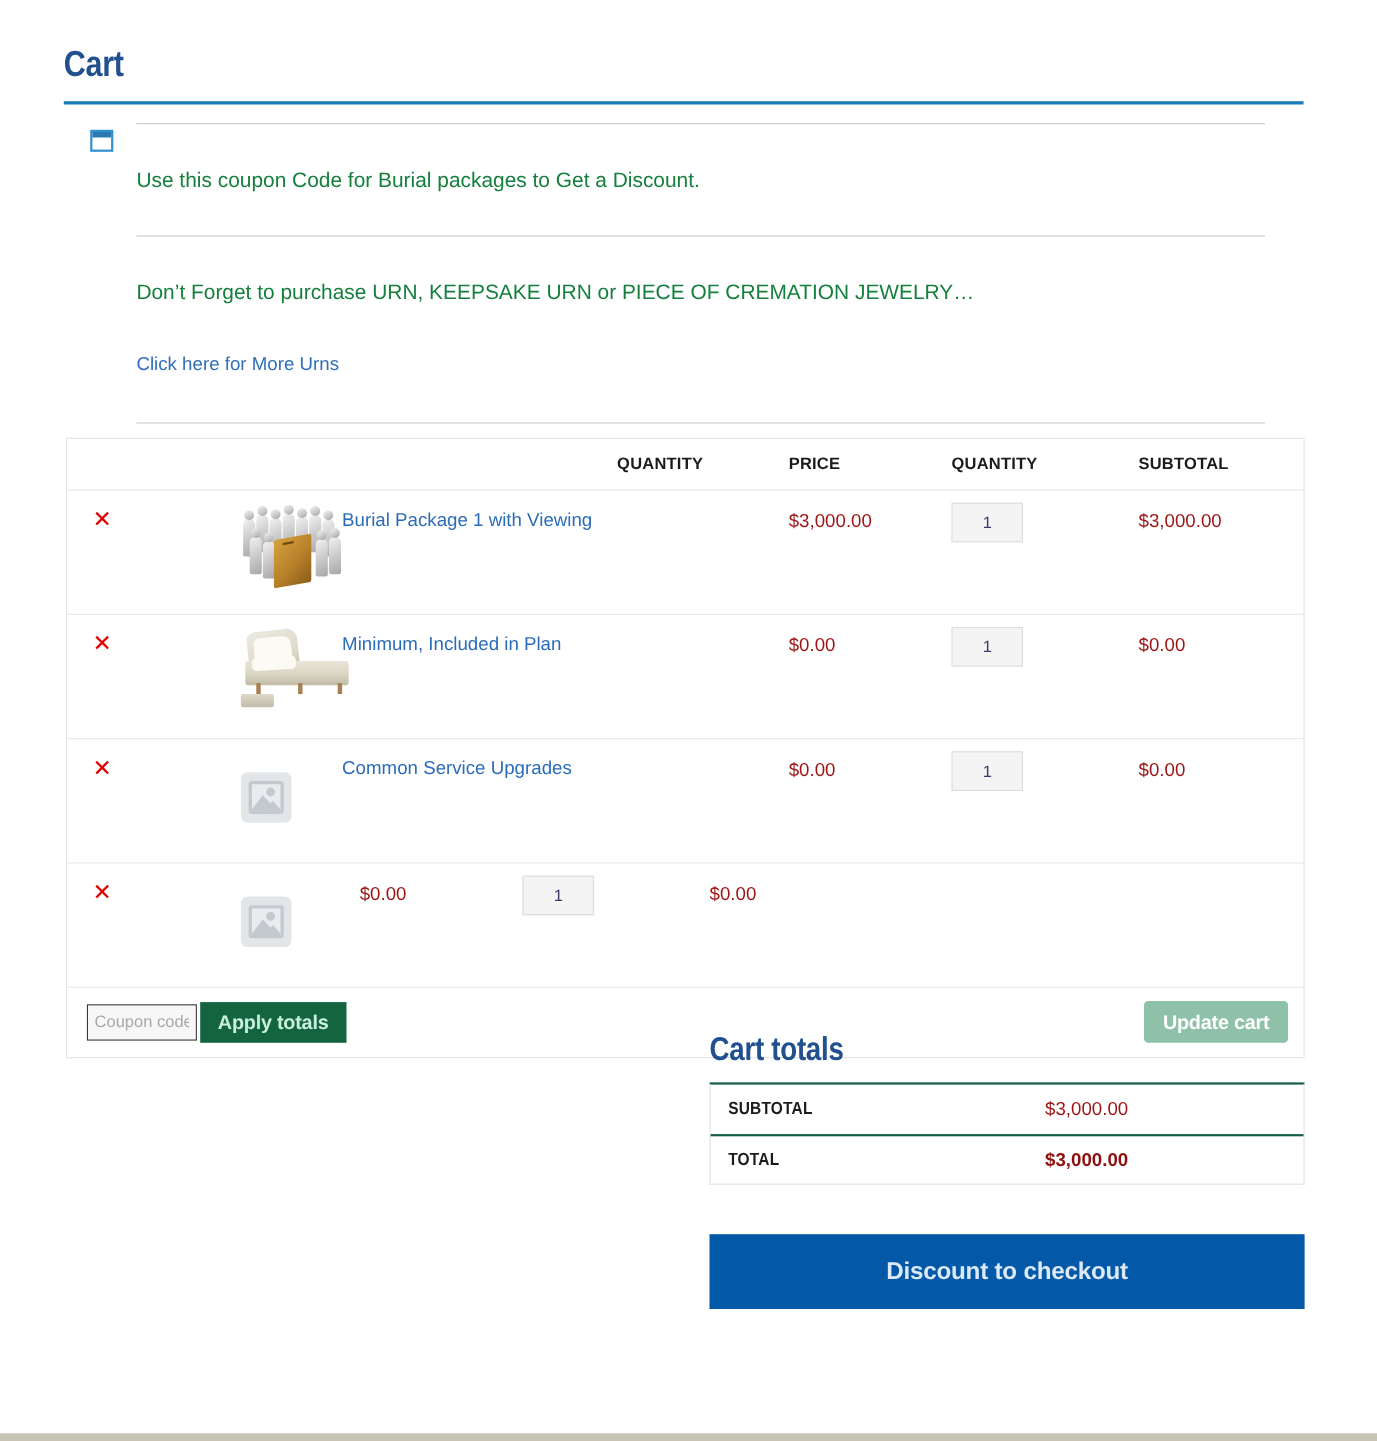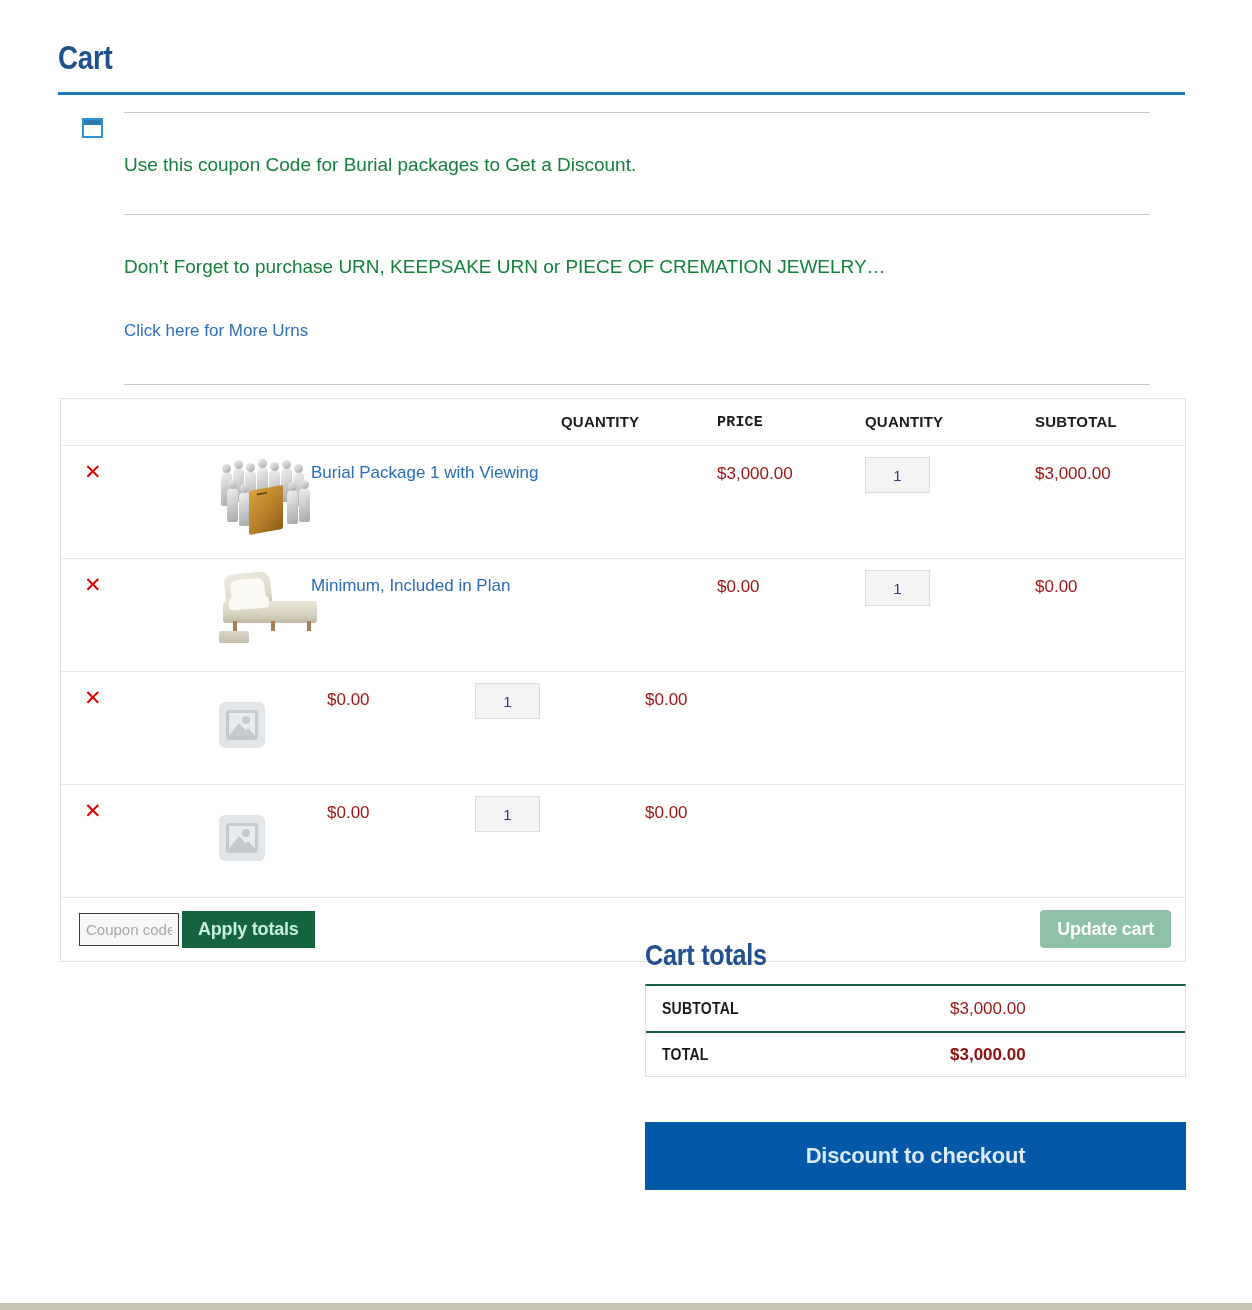--- a/index.html
+++ b/index.html
@@ -120,21 +120,21 @@
     font-size: 15px;
     font-weight: bold;
     color: #1b1b1b;
     letter-spacing: 0.2px;
     transform: scaleX(0.86);
     transform-origin: left center;
     white-space: nowrap;
   }
   .head-row .c-remove, .head-row .c-thumb { }
   .head-row .c-name  { padding-left: 252px; }
-  .head-row .c-price { padding-left: 18px; font-family: Liberation Mono, monospace; }
+  .head-row .c-price { padding-left: 18px; }
   .head-row .c-qty   { padding-left: 18px; }
   .head-row .c-sub   { padding-left: 16px; }
 
   .item-row { min-height: 113px; }
 
   .remove-x {
     color: #e40000;
     font-size: 21px;
     font-weight: bold;
     line-height: 1;
@@ -517,20 +517,21 @@
       <div class="thumb-wrap">
         <div class="img-ph">
           <div class="inner">
               <div class="sun"></div>
               <div class="mount"></div>
               <div class="mount2"></div>
             </div>
         </div>
       </div>
     </div>
+    <div class="c-name"><a class="prod-link" href="#">Common Service Upgrades</a></div>
     <div class="c-price">
         <div class="price">$0.00</div>
       </div>
     <div class="c-qty"><input class="qty-box" type="text" value="1" style=""></div>
     <div class="c-sub">
         <div class="subtotal">$0.00</div>
       </div>
   </div>
 
   <div class="row item-row">

